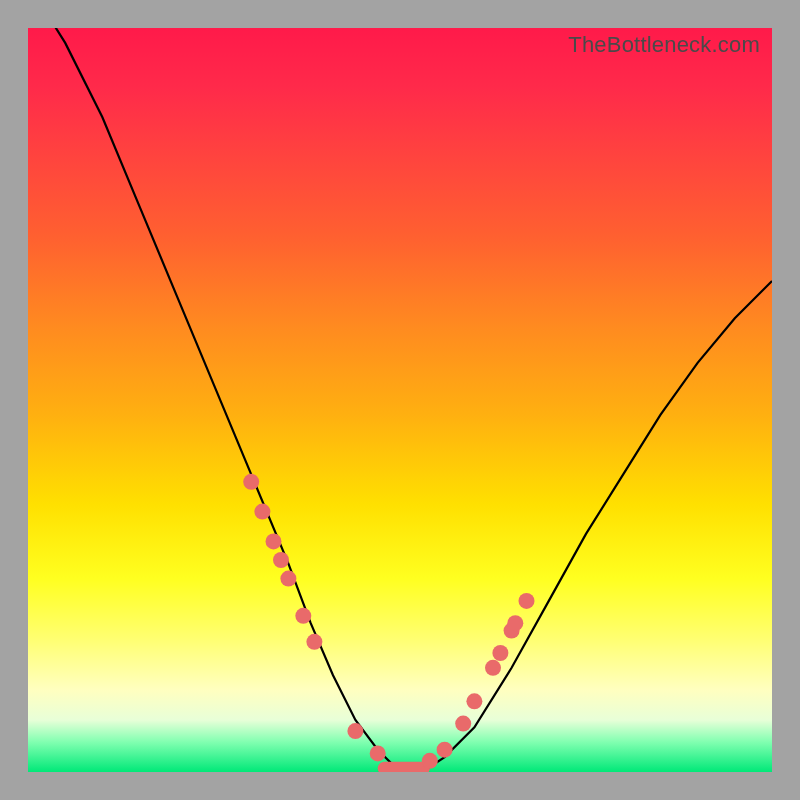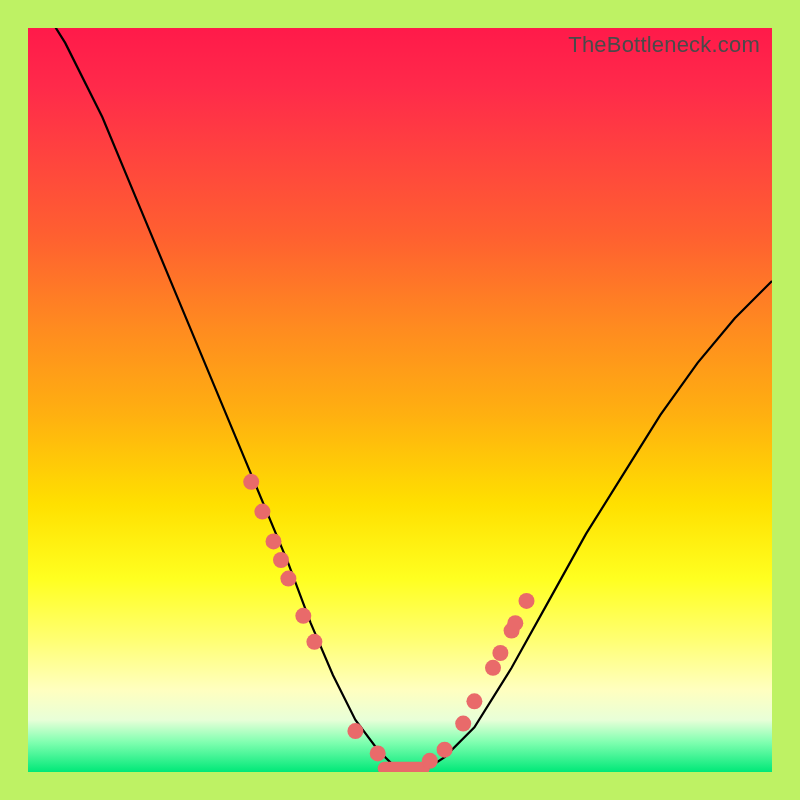--- a/index.html
+++ b/index.html
@@ -8,21 +8,21 @@
     background: #000;
     width: 800px;
     height: 800px;
     overflow: hidden;
     font-family: Arial, Helvetica, sans-serif;
   }
   .frame {
     position: relative;
     width: 800px;
     height: 800px;
-    background: #bef264;
+    background: #a3a3a3;
   }
   .plot-area {
     position: absolute;
     left: 28px;
     top: 28px;
     width: 744px;
     height: 744px;
     overflow: hidden;
   }
   .gradient-bg {

